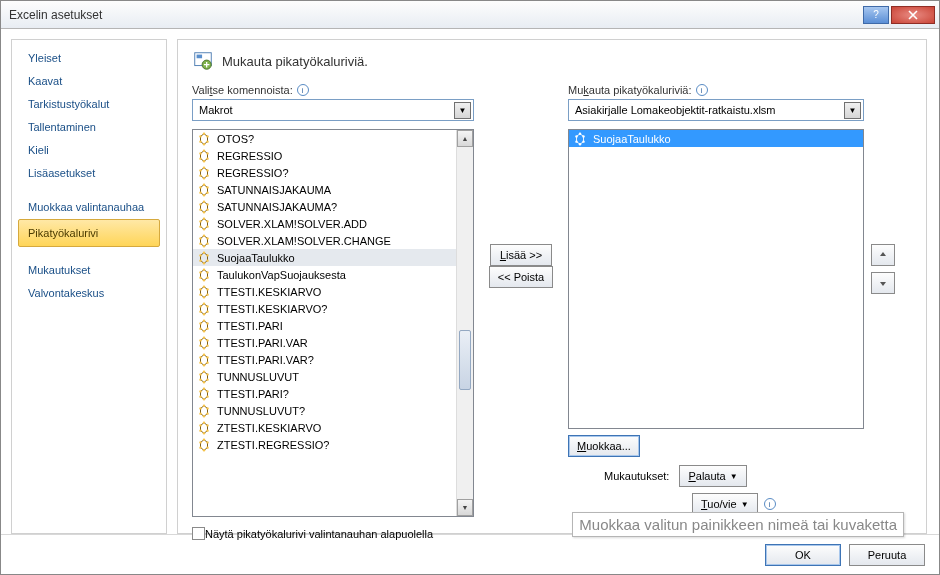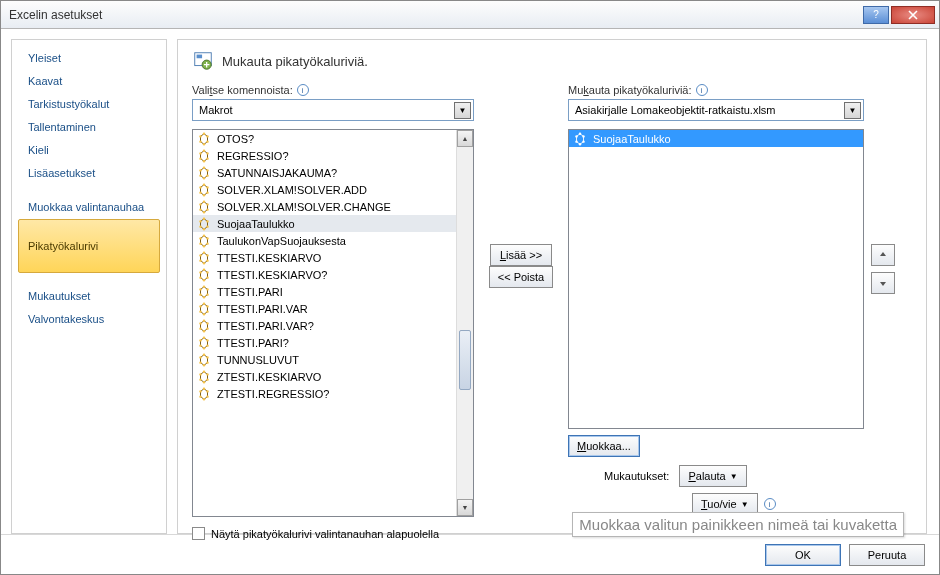--- a/index.html
+++ b/index.html
@@ -48,21 +48,21 @@
     padding:5px 10px;
     margin:1px 6px;
     color:#1a4f87;
     cursor:default;
   }
   .sidebar .navitem.selected {
     background: linear-gradient(#ffe8a6,#ffd558);
     border:1px solid #d6a93d;
     border-radius:2px;
     color:#4b3b00;
-    padding:20px 9px;
+    padding:7px 9px;
   }
   .content {
     flex:1;
     border:1px solid #d0d0d0;
     padding:10px 30px 12px 14px;
     position:relative;
   }
   .page-head { display:flex; align-items:center; gap:8px; margin-bottom:12px;}
   .page-head .picon { width:22px;height:22px; }
   .page-head .ptitle { color:#333; font-size:13px;}
@@ -115,21 +115,21 @@
   .btn .drop { margin-left:4px; font-size:8px;}
   .listboxR { height:300px; }
   .below-right { margin-top:6px; display:flex; align-items:center; gap:6px;}
   .below-right2 { margin-top:8px; display:flex; align-items:center; gap:6px;margin-left:36px;}
   .tooltip {
     position:absolute; right:22px; top:472px;
     background:#fff; border:1px solid #b5b5b5; padding:3px 6px;
     color:#808080; font-size:15px;
     box-shadow:1px 1px 2px rgba(0,0,0,.15);
   }
-  .checkbox-row { margin-top:10px; display:flex;align-items:center;gap:6px;}
+  .checkbox-row { margin-top:10px; display:flex;align-items:center;}
   .chk { width:13px;height:13px;border:1px solid #8a8a8a;background:#fff;}
   .footer {
     height:40px; display:flex; justify-content:flex-end; align-items:center; gap:8px;
     padding:0 14px; border-top:1px solid #d8d8d8;
   }
   .footer .btn { min-width:76px; }
   .muted { color:#888; }
 </style>
 </head>
 <body>
@@ -198,32 +198,56 @@
               <div class="row">
                 <svg class="cmdicon" viewBox="0 0 16 16">
                   <path d="M8 2 L4 5 L4 11 L8 14 L12 11 L12 5 Z" fill="none" stroke="#6b4a00" stroke-width="1"></path>
                   <circle cx="4" cy="5" r="1.4" fill="#f4c24a"></circle>
                   <circle cx="12" cy="5" r="1.4" fill="#f4c24a"></circle>
                   <circle cx="4" cy="11" r="1.4" fill="#f4c24a"></circle>
                   <circle cx="12" cy="11" r="1.4" fill="#f4c24a"></circle>
                   <circle cx="8" cy="2" r="1.4" fill="#f4c24a"></circle>
                   <circle cx="8" cy="14" r="1.4" fill="#f4c24a"></circle>
                 </svg>
+                <span>REGRESSIO</span>
+              </div>
+              <div class="row">
+                <svg class="cmdicon" viewBox="0 0 16 16">
+                  <path d="M8 2 L4 5 L4 11 L8 14 L12 11 L12 5 Z" fill="none" stroke="#6b4a00" stroke-width="1"></path>
+                  <circle cx="4" cy="5" r="1.4" fill="#f4c24a"></circle>
+                  <circle cx="12" cy="5" r="1.4" fill="#f4c24a"></circle>
+                  <circle cx="4" cy="11" r="1.4" fill="#f4c24a"></circle>
+                  <circle cx="12" cy="11" r="1.4" fill="#f4c24a"></circle>
+                  <circle cx="8" cy="2" r="1.4" fill="#f4c24a"></circle>
+                  <circle cx="8" cy="14" r="1.4" fill="#f4c24a"></circle>
+                </svg>
                 <span>REGRESSIO?</span>
               </div>
               <div class="row">
                 <svg class="cmdicon" viewBox="0 0 16 16">
                   <path d="M8 2 L4 5 L4 11 L8 14 L12 11 L12 5 Z" fill="none" stroke="#6b4a00" stroke-width="1"></path>
                   <circle cx="4" cy="5" r="1.4" fill="#f4c24a"></circle>
                   <circle cx="12" cy="5" r="1.4" fill="#f4c24a"></circle>
                   <circle cx="4" cy="11" r="1.4" fill="#f4c24a"></circle>
                   <circle cx="12" cy="11" r="1.4" fill="#f4c24a"></circle>
                   <circle cx="8" cy="2" r="1.4" fill="#f4c24a"></circle>
                   <circle cx="8" cy="14" r="1.4" fill="#f4c24a"></circle>
                 </svg>
+                <span>SATUNNAISJAKAUMA</span>
+              </div>
+              <div class="row">
+                <svg class="cmdicon" viewBox="0 0 16 16">
+                  <path d="M8 2 L4 5 L4 11 L8 14 L12 11 L12 5 Z" fill="none" stroke="#6b4a00" stroke-width="1"></path>
+                  <circle cx="4" cy="5" r="1.4" fill="#f4c24a"></circle>
+                  <circle cx="12" cy="5" r="1.4" fill="#f4c24a"></circle>
+                  <circle cx="4" cy="11" r="1.4" fill="#f4c24a"></circle>
+                  <circle cx="12" cy="11" r="1.4" fill="#f4c24a"></circle>
+                  <circle cx="8" cy="2" r="1.4" fill="#f4c24a"></circle>
+                  <circle cx="8" cy="14" r="1.4" fill="#f4c24a"></circle>
+                </svg>
                 <span>SATUNNAISJAKAUMA?</span>
               </div>
               <div class="row">
                 <svg class="cmdicon" viewBox="0 0 16 16">
                   <path d="M8 2 L4 5 L4 11 L8 14 L12 11 L12 5 Z" fill="none" stroke="#6b4a00" stroke-width="1"></path>
                   <circle cx="4" cy="5" r="1.4" fill="#f4c24a"></circle>
                   <circle cx="12" cy="5" r="1.4" fill="#f4c24a"></circle>
                   <circle cx="4" cy="11" r="1.4" fill="#f4c24a"></circle>
                   <circle cx="12" cy="11" r="1.4" fill="#f4c24a"></circle>
                   <circle cx="8" cy="2" r="1.4" fill="#f4c24a"></circle>
@@ -330,33 +354,45 @@
               <div class="row">
                 <svg class="cmdicon" viewBox="0 0 16 16">
                   <path d="M8 2 L4 5 L4 11 L8 14 L12 11 L12 5 Z" fill="none" stroke="#6b4a00" stroke-width="1"></path>
                   <circle cx="4" cy="5" r="1.4" fill="#f4c24a"></circle>
                   <circle cx="12" cy="5" r="1.4" fill="#f4c24a"></circle>
                   <circle cx="4" cy="11" r="1.4" fill="#f4c24a"></circle>
                   <circle cx="12" cy="11" r="1.4" fill="#f4c24a"></circle>
                   <circle cx="8" cy="2" r="1.4" fill="#f4c24a"></circle>
                   <circle cx="8" cy="14" r="1.4" fill="#f4c24a"></circle>
                 </svg>
+                <span>TUNNUSLUVUT</span>
+              </div>
+              <div class="row">
+                <svg class="cmdicon" viewBox="0 0 16 16">
+                  <path d="M8 2 L4 5 L4 11 L8 14 L12 11 L12 5 Z" fill="none" stroke="#6b4a00" stroke-width="1"></path>
+                  <circle cx="4" cy="5" r="1.4" fill="#f4c24a"></circle>
+                  <circle cx="12" cy="5" r="1.4" fill="#f4c24a"></circle>
+                  <circle cx="4" cy="11" r="1.4" fill="#f4c24a"></circle>
+                  <circle cx="12" cy="11" r="1.4" fill="#f4c24a"></circle>
+                  <circle cx="8" cy="2" r="1.4" fill="#f4c24a"></circle>
+                  <circle cx="8" cy="14" r="1.4" fill="#f4c24a"></circle>
+                </svg>
                 <span>TTESTI.PARI?</span>
               </div>
               <div class="row">
                 <svg class="cmdicon" viewBox="0 0 16 16">
                   <path d="M8 2 L4 5 L4 11 L8 14 L12 11 L12 5 Z" fill="none" stroke="#6b4a00" stroke-width="1"></path>
                   <circle cx="4" cy="5" r="1.4" fill="#f4c24a"></circle>
                   <circle cx="12" cy="5" r="1.4" fill="#f4c24a"></circle>
                   <circle cx="4" cy="11" r="1.4" fill="#f4c24a"></circle>
                   <circle cx="12" cy="11" r="1.4" fill="#f4c24a"></circle>
                   <circle cx="8" cy="2" r="1.4" fill="#f4c24a"></circle>
                   <circle cx="8" cy="14" r="1.4" fill="#f4c24a"></circle>
                 </svg>
-                <span>TUNNUSLUVUT</span>
+                <span>TUNNUSLUVUT?</span>
               </div>
               <div class="row">
                 <svg class="cmdicon" viewBox="0 0 16 16">
                   <path d="M8 2 L4 5 L4 11 L8 14 L12 11 L12 5 Z" fill="none" stroke="#6b4a00" stroke-width="1"></path>
                   <circle cx="4" cy="5" r="1.4" fill="#f4c24a"></circle>
                   <circle cx="12" cy="5" r="1.4" fill="#f4c24a"></circle>
                   <circle cx="4" cy="11" r="1.4" fill="#f4c24a"></circle>
                   <circle cx="12" cy="11" r="1.4" fill="#f4c24a"></circle>
                   <circle cx="8" cy="2" r="1.4" fill="#f4c24a"></circle>
                   <circle cx="8" cy="14" r="1.4" fill="#f4c24a"></circle>

